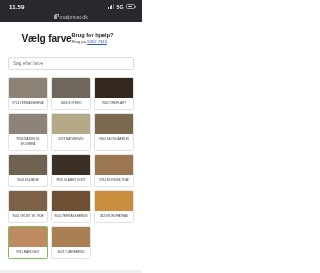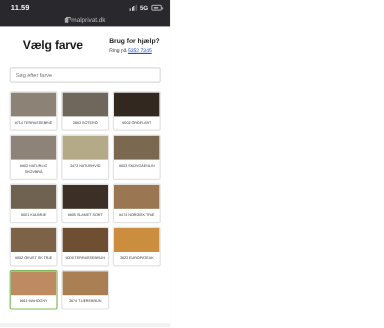--- a/index.html
+++ b/index.html
@@ -123,22 +123,22 @@
   }
 
   
   .page {
     background: #ffffff;
     padding: 0 0 3px 0;
   }
   .head-row {
     display: flex;
     align-items: flex-start;
-    justify-content: space-between;
-    padding: 9px 9px 0 19px;
+    justify-content: center;
+    padding: 9px 9px 0 2px;
   }
   .page-title {
     font-size: 10.2px;
     color: #1c1c1c;
     font-weight: bold;
     letter-spacing: -.2px;
     margin-top: 2px;
   }
   .help {
     text-align: left;

